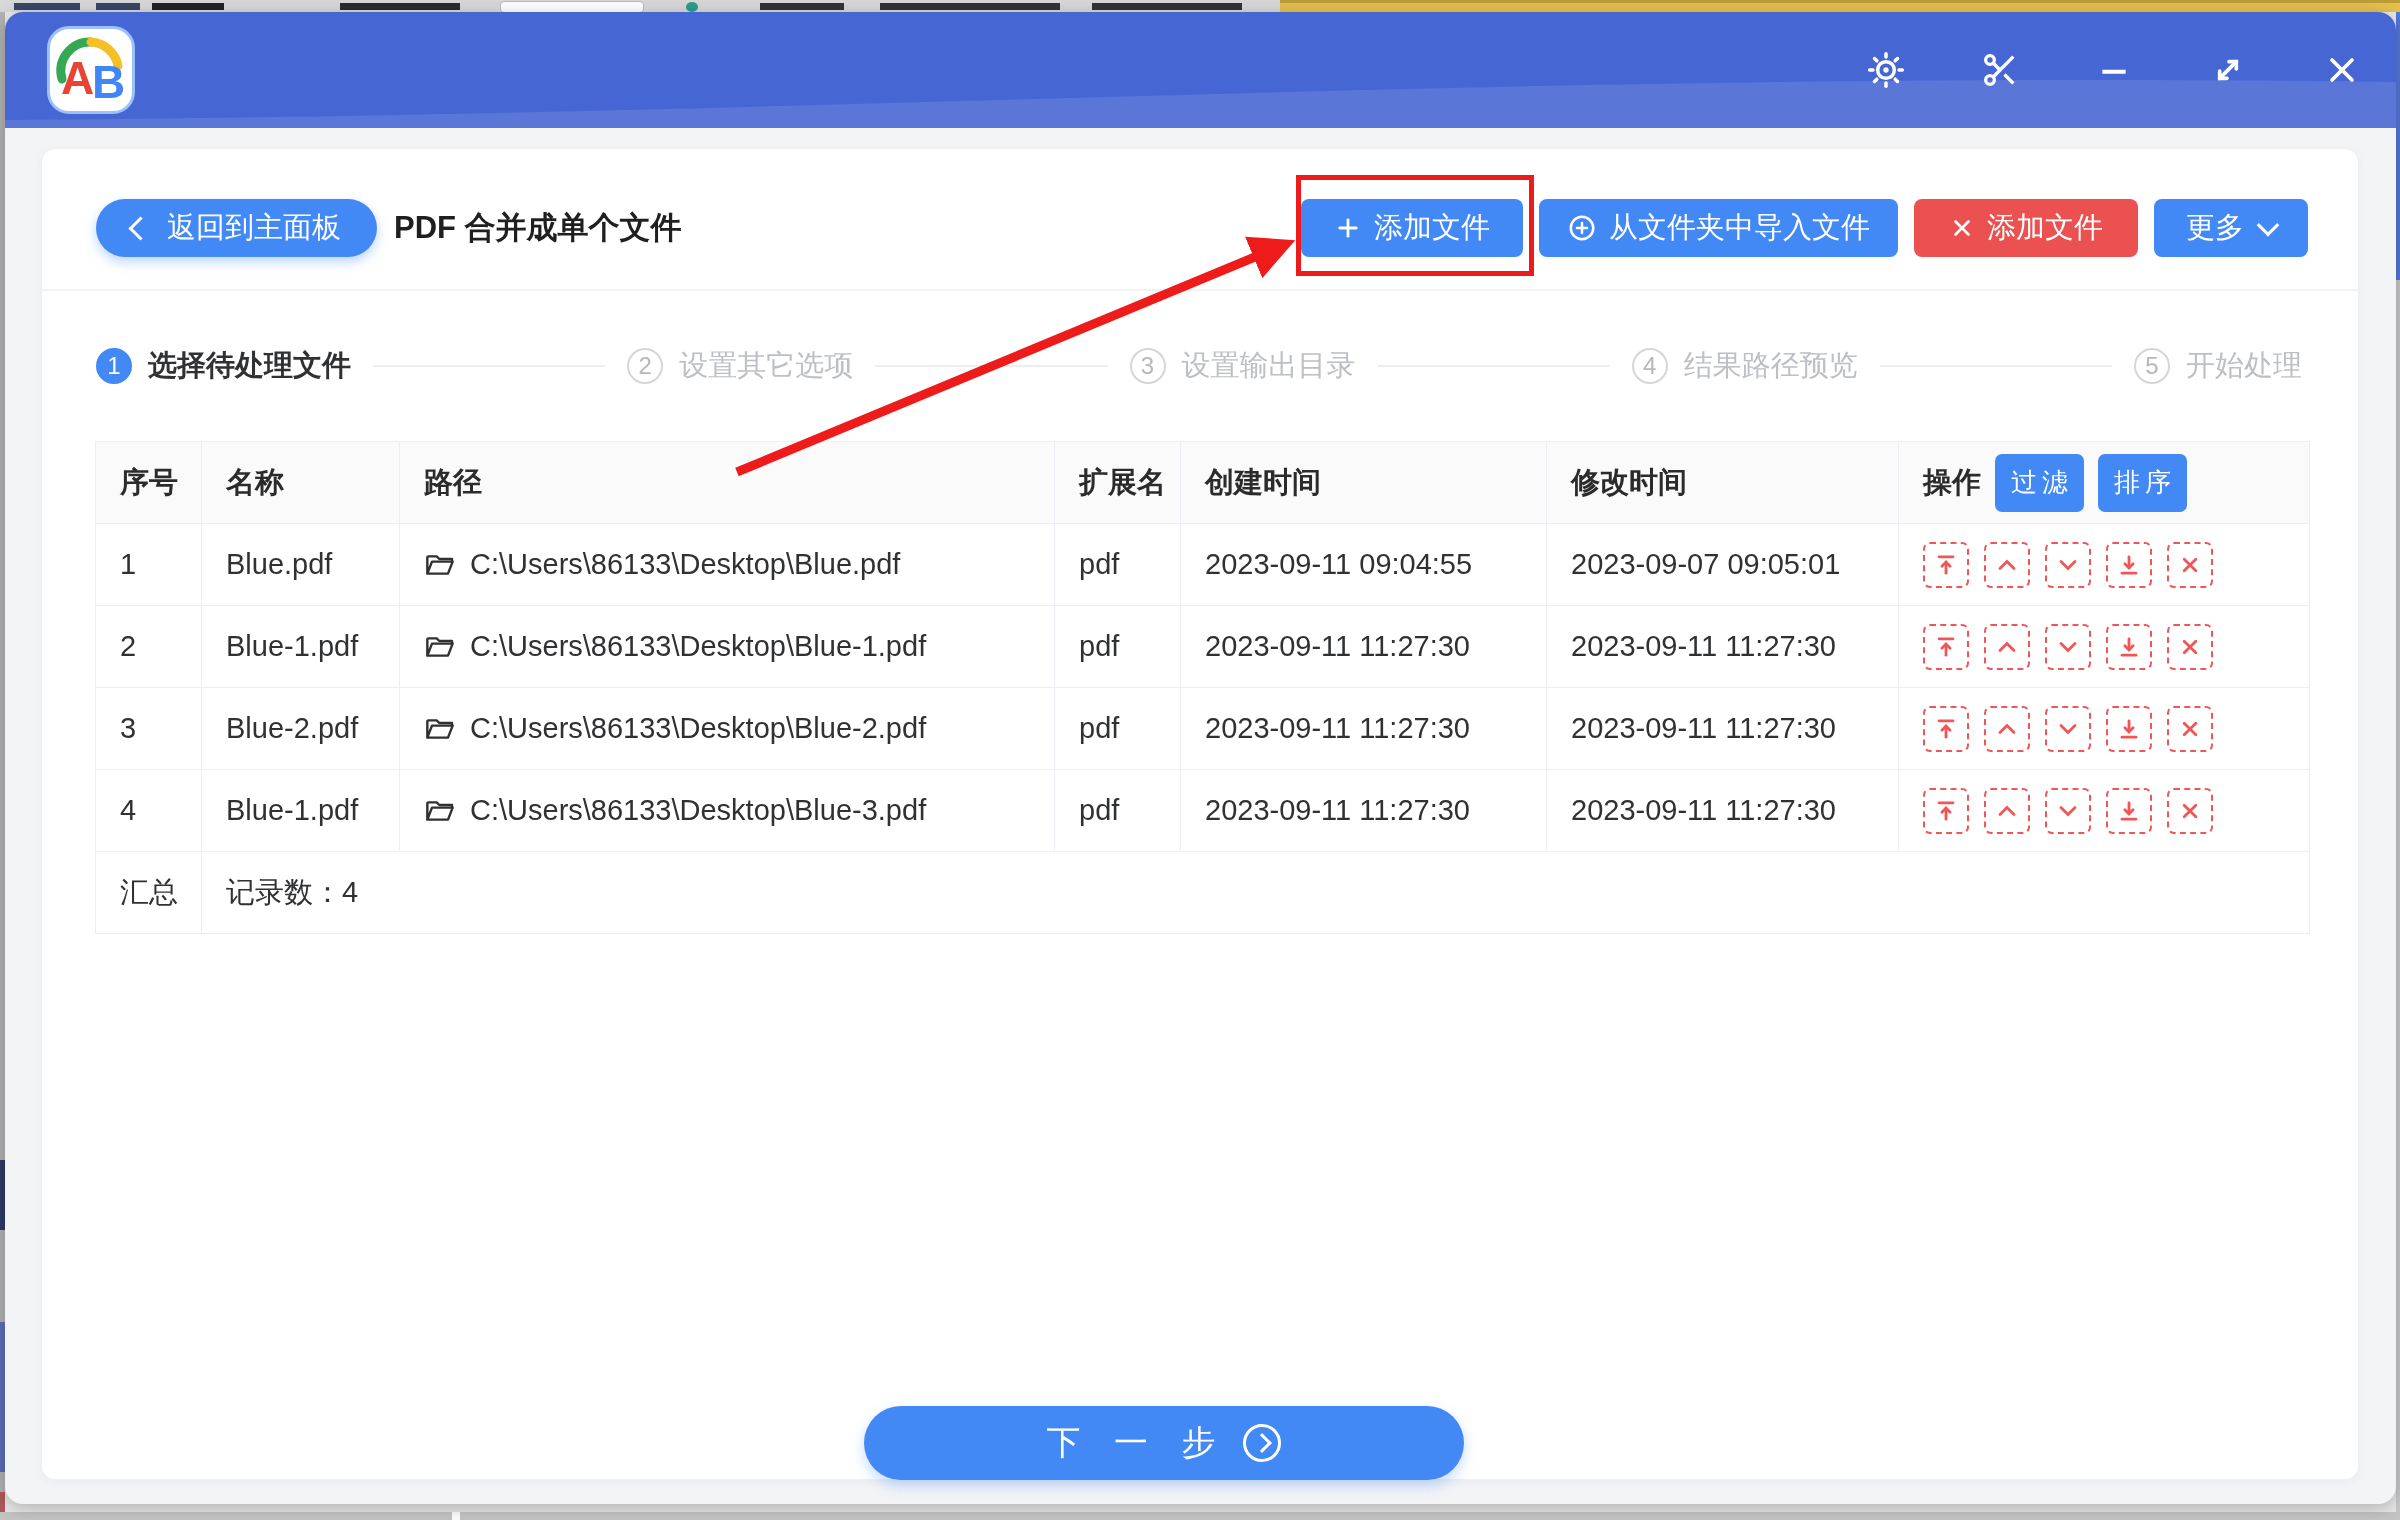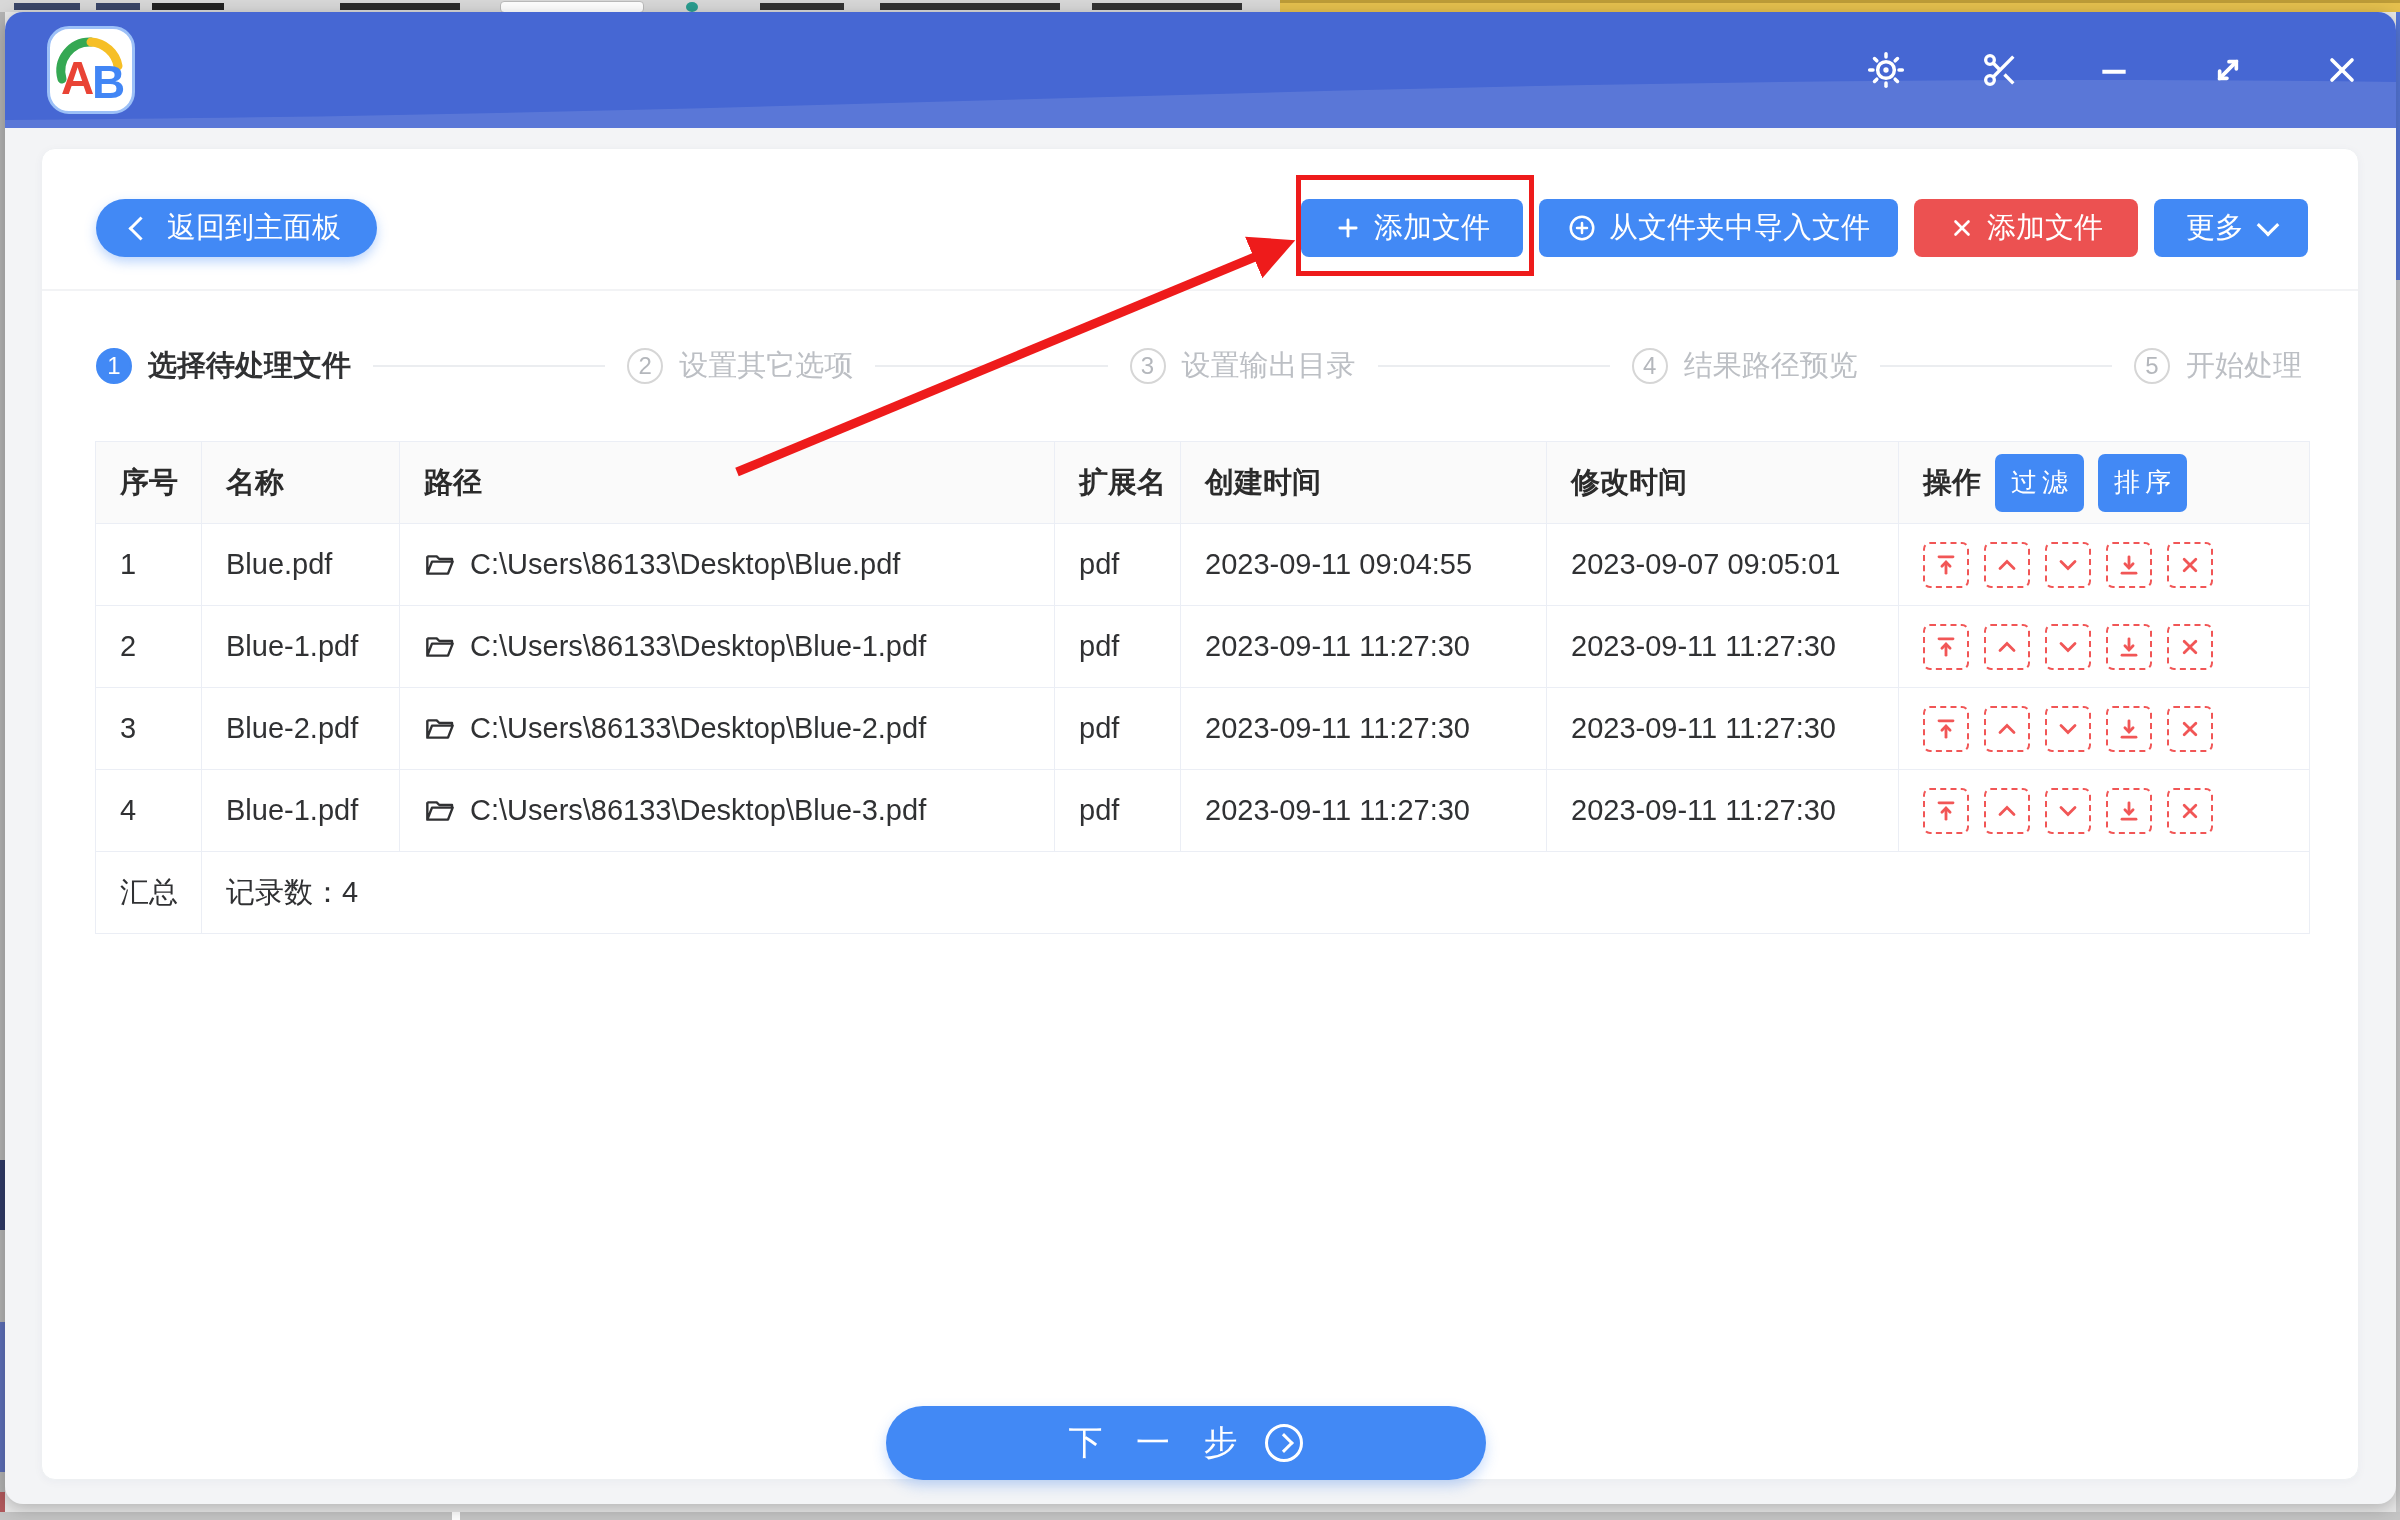--- a/index.html
+++ b/index.html
@@ -104,21 +104,21 @@
   .folder-ic{flex:0 0 auto;cursor:pointer;}
   .actions{display:flex;align-items:center;gap:15px;}
   .op-btn{
     width:46px;height:46px;border:2px dashed #f15656;border-radius:7px;background:#fff;
     display:flex;align-items:center;justify-content:center;cursor:pointer;box-sizing:border-box;padding:0;
   }
   .sum-label{font-weight:400;}
 
   
   .next-btn{
-    position:absolute;left:844px;top:1257px;width:600px;height:74px;border:none;border-radius:37px;
+    position:absolute;left:822px;top:1257px;width:600px;height:74px;border:none;border-radius:37px;
     background:#4289f5;color:#fff;font-size:34px;letter-spacing:12px;cursor:pointer;
     display:flex;align-items:center;justify-content:center;gap:16px;font-family:inherit;
     box-shadow:0 6px 14px rgba(66,137,245,.3);
   }
   .next-ic{width:38px;height:38px;border:3px solid #fff;border-radius:50%;box-sizing:border-box;position:relative;flex:0 0 auto;}
   .next-ic::after{content:"";position:absolute;left:9px;top:9px;width:11px;height:11px;border-top:3px solid #fff;border-right:3px solid #fff;transform:rotate(45deg);}
 
   
   .anno-box{position:absolute;left:1296px;top:175px;width:238px;height:101px;border:5px solid #ee1b1b;box-sizing:border-box;pointer-events:none;}
   .anno-arrow{position:absolute;left:0;top:0;width:2400px;height:1520px;pointer-events:none;}
@@ -210,20 +210,21 @@
       </span>
     </div>
   </div>
 
   <div class="card">
 
     <button class="back-btn">
       <span class="chev-left"></span>
       <span>返回到主面板</span>
     </button>
+    <div class="page-title">PDF 合并成单个文件</div>
 
     <div class="toolbar-actions">
       <button class="tb-btn add">
         <svg width="28" height="28" viewBox="0 0 24 24" stroke="#fff" stroke-width="2.4" stroke-linecap="round">
           <path d="M12 5 V19"></path>
             <path d="M5 12 H19"></path>
         </svg>
         <span>添加文件</span>
       </button>
       <button class="tb-btn import">

